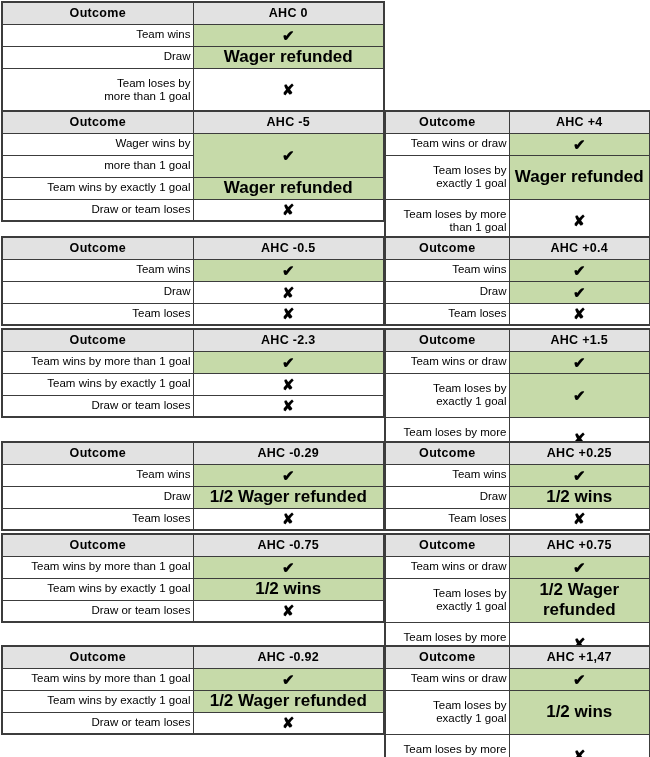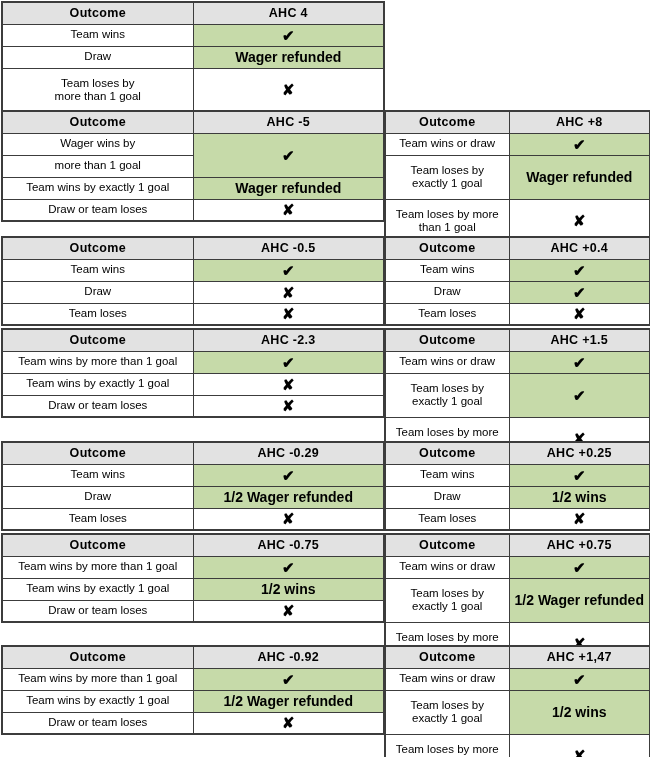--- a/index.html
+++ b/index.html
@@ -50,50 +50,51 @@
     font-weight: bold;
     font-size: 12.5px;
     letter-spacing: 0.3px;
     height: 22px;
   }
   table.ahc td.green {
     background: #c6daa9;
   }
   table.ahc td.result {
     font-weight: bold;
-    font-size: 14px;
+    font-size: 17px;
   }
   table.ahc td.mark {
     font-size: 15px;
     font-weight: bold;
     line-height: 1;
   }
   table.ahc td.outcome {
     font-weight: normal;
+    text-align: right;
   }
   .r1 { height: 22px; }
   .r2 { height: 44px; }
 
   .tick { font-size: 16px; font-weight: bold; }
   .cross { font-size: 15px; font-weight: bold; }
 </style>
 </head>
 <body>
 
 <div class="sheet" id="sheet">
     <div class="block" style="left: 1px; top: 1px; width: 382px;">
       <table class="ahc">
         <colgroup>
           <col style="width: 191px;">
           <col style="width: 191px;">
         </colgroup>
         <tbody>
           <tr>
             <td class="hdr">Outcome</td>
-            <td class="hdr">AHC 4</td>
+            <td class="hdr">AHC 0</td>
           </tr>
           <tr>
             <td class="outcome r1">Team wins</td>
             <td class="r1 green mark tick">✔</td>
           </tr>
           <tr>
             <td class="outcome r1">Draw</td>
             <td class="r1 green result">Wager refunded</td>
           </tr>
           <tr>
@@ -137,21 +138,21 @@
     </div>
     <div class="block" style="left: 384px; top: 110px; width: 265px;">
       <table class="ahc">
         <colgroup>
           <col style="width: 124px;">
           <col style="width: 141px;">
         </colgroup>
         <tbody>
           <tr>
             <td class="hdr">Outcome</td>
-            <td class="hdr">AHC +8</td>
+            <td class="hdr">AHC +4</td>
           </tr>
           <tr>
             <td class="outcome r1">Team wins or draw</td>
             <td class="r1 green mark tick">✔</td>
           </tr>
           <tr>
             <td class="outcome r2">
               <div>Team loses by</div>
               <div>exactly 1 goal</div>
             </td>

